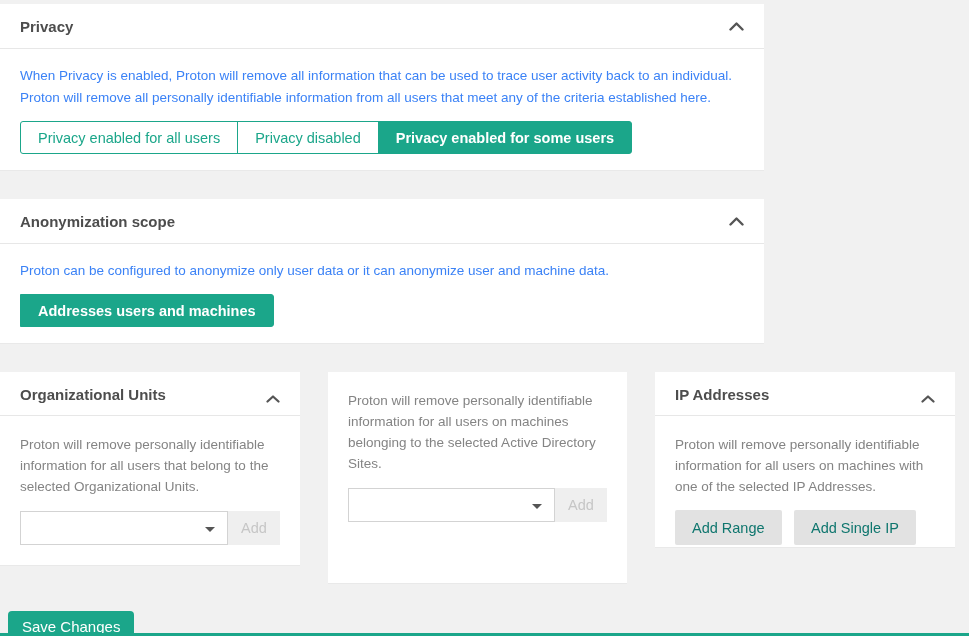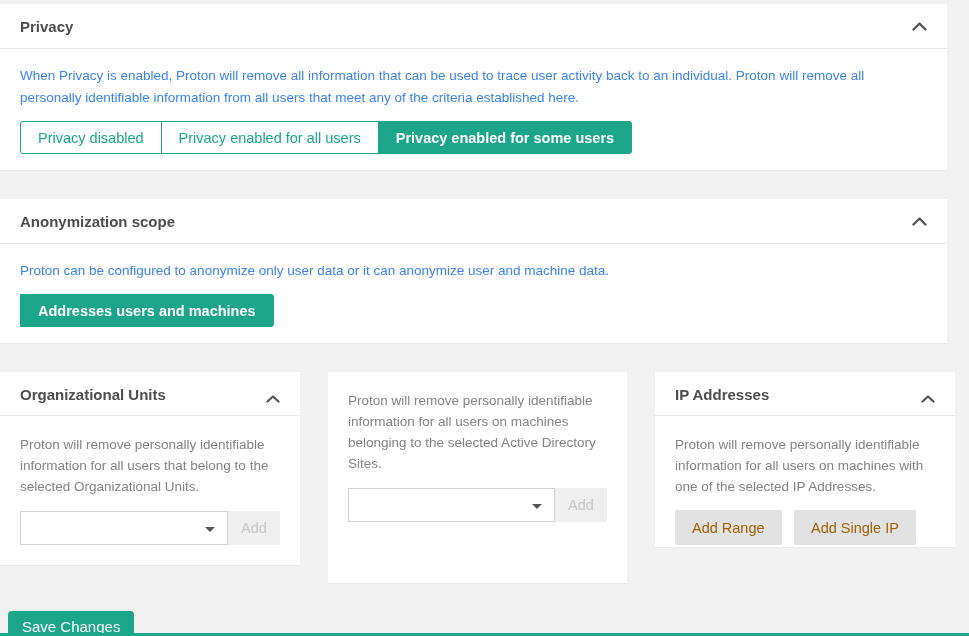--- a/index.html
+++ b/index.html
@@ -5,21 +5,21 @@
   * { box-sizing: border-box; margin: 0; padding: 0; }
   html, body { width: 969px; height: 636px; overflow: hidden; }
   body {
     background: #f1f1f1;
     font-family: "Liberation Sans", sans-serif;
     padding-top: 4px;
     position: relative;
   }
   .panel {
     background: #fff;
-    width: 947px;
+    width: 764px;
     border-bottom: 1px solid #e9e9e9;
     margin-bottom: 28px;
   }
   .panel-header {
     display: flex;
     align-items: center;
     justify-content: space-between;
     padding: 14px 20px 13px 20px;
     border-bottom: 1px solid #e7e7e7;
     cursor: pointer;
@@ -114,21 +114,21 @@
     background: #efefef;
     color: #c6c6c6;
     border: none;
     font-size: 14.5px;
     font-family: inherit;
   }
   .gray-btn {
     height: 35px;
     padding: 0 17px;
     background: #e2e2e2;
-    color: #a16207;
+    color: #0f766e;
     border: none;
     border-radius: 2px;
     font-size: 14.5px;
     font-family: inherit;
     cursor: pointer;
     margin-right: 8px;
   }
   .ip-buttons { margin-top: 13px; }
   .save-btn {
     display: block;
@@ -160,22 +160,22 @@
       <span class="panel-title">Privacy</span>
       <span class="chevron">
         <svg width="15" height="9" viewBox="0 0 15 9">
             <polyline points="1.5,7.5 7.5,1.5 13.5,7.5" stroke="#555" stroke-width="2.4" fill="none" stroke-linecap="round" stroke-linejoin="round"></polyline>
           </svg>
       </span>
     </div>
     <div class="panel-body">
       <p class="desc wide">When Privacy is enabled, Proton will remove all information that can be used to trace user activity back to an individual. Proton will remove all personally identifiable information from all users that meet any of the criteria established here.</p>
       <div class="btn-group">
+        <button class="seg">Privacy enabled for all users</button>
         <button class="seg">Privacy disabled</button>
-        <button class="seg">Privacy enabled for all users</button>
         <button class="seg selected">Privacy enabled for some users</button>
       </div>
     </div>
   </section>
 
   <section class="panel">
     <div class="panel-header">
       <span class="panel-title">Anonymization scope</span>
       <span class="chevron">
         <svg width="15" height="9" viewBox="0 0 15 9">

